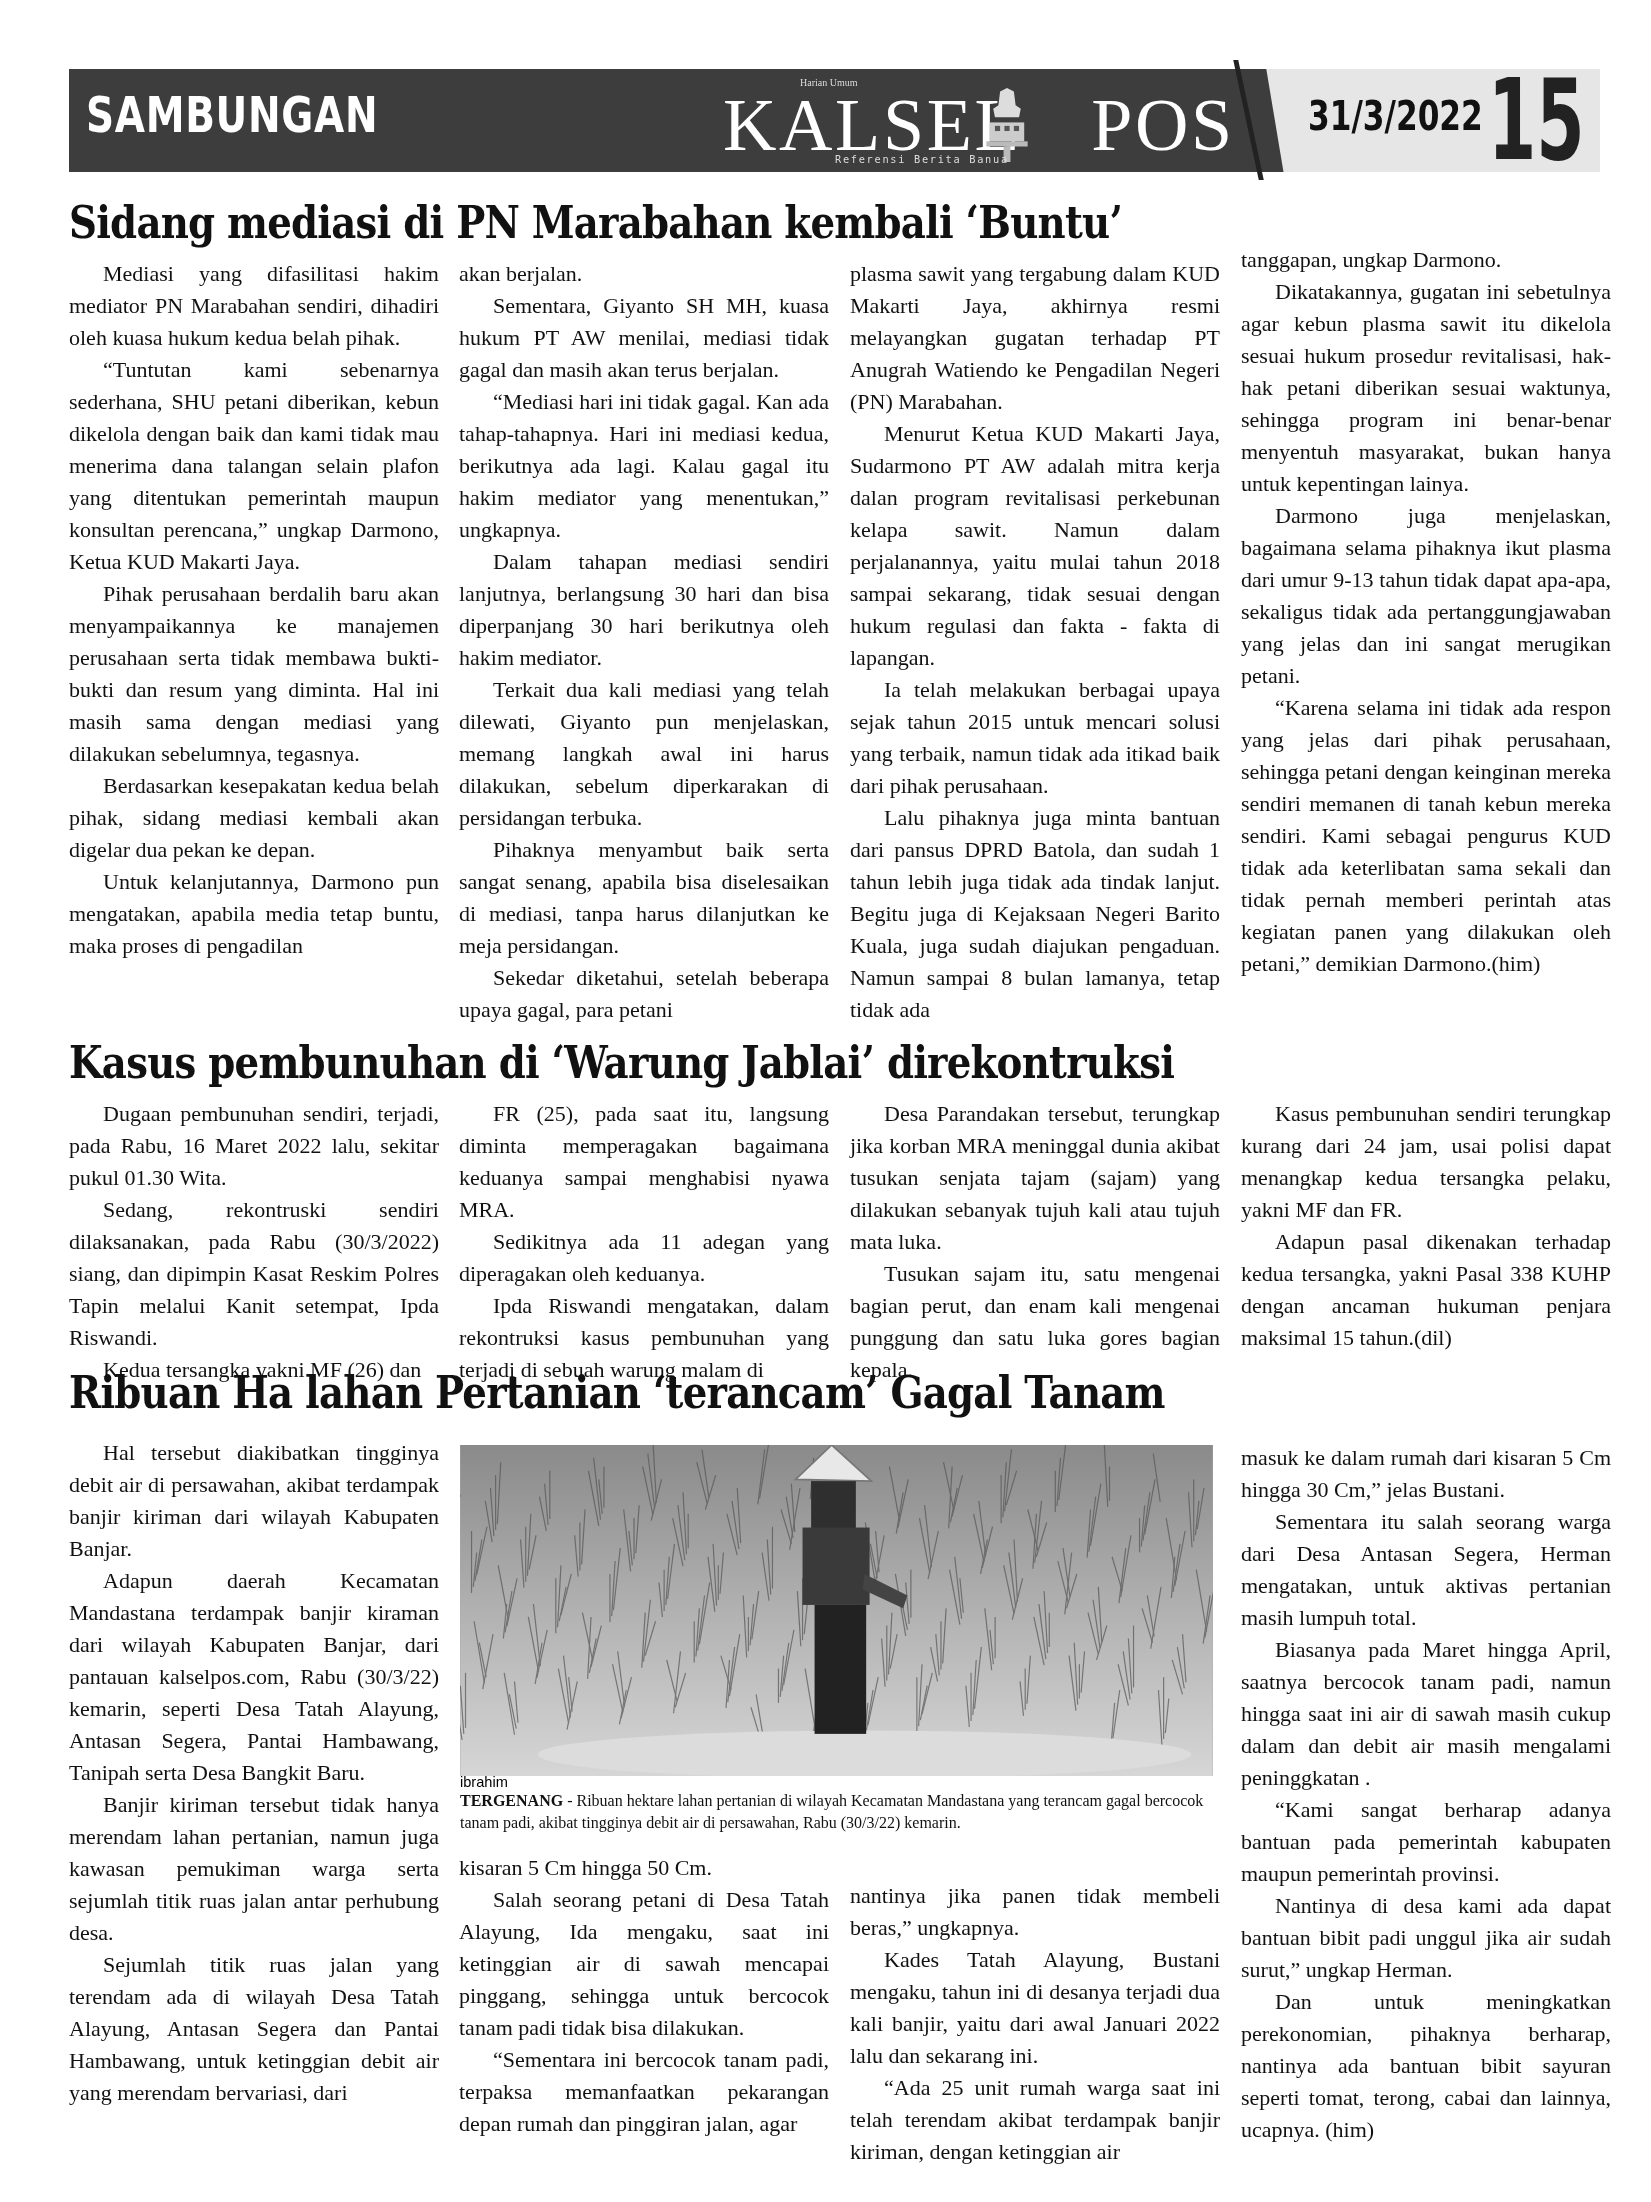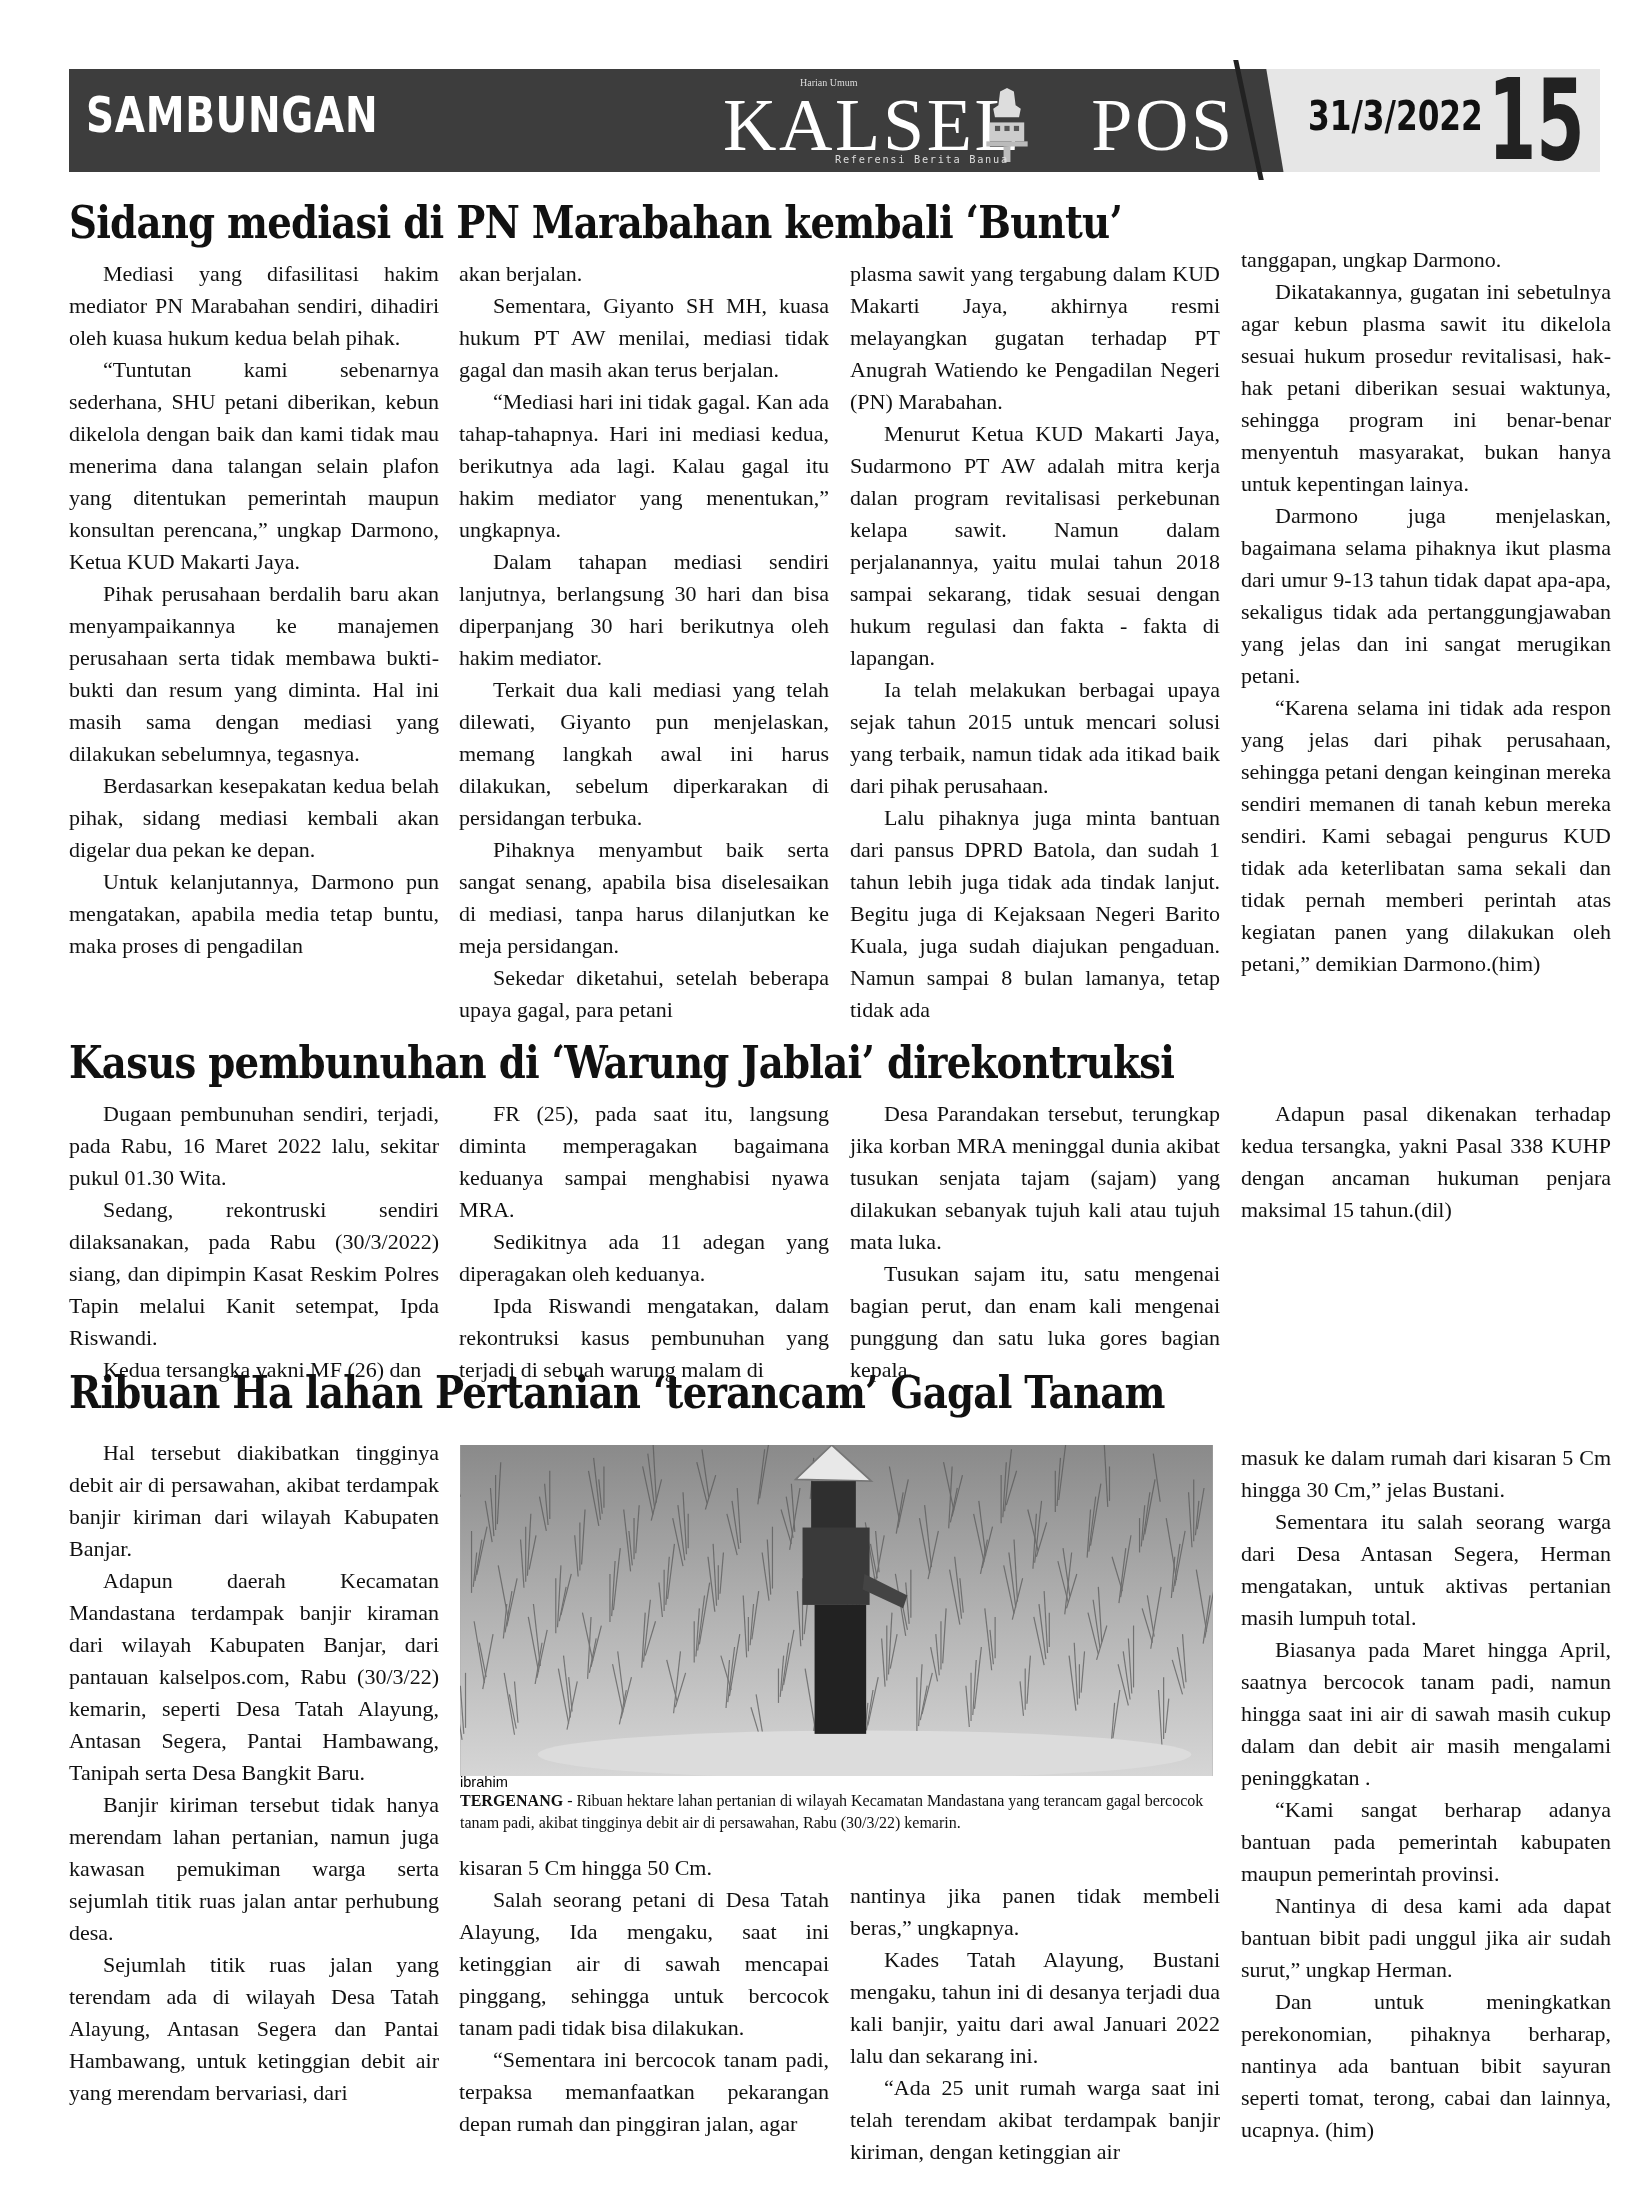--- a/index.html
+++ b/index.html
@@ -92,20 +92,21 @@
 <div class="col" style="left:459px;top:1098px;">
     <p>FR (25), pada saat itu, langsung diminta memperagakan bagaimana keduanya sampai menghabisi nyawa MRA.</p>
     <p>Sedikitnya ada 11 adegan yang diperagakan oleh keduanya.</p>
     <p>Ipda Riswandi mengatakan, dalam rekontruksi kasus pembunuhan yang terjadi di sebuah warung malam di</p>
   </div>
 <div class="col" style="left:850px;top:1098px;">
     <p>Desa Parandakan tersebut, terungkap jika korban MRA meninggal dunia akibat tusukan senjata tajam (sajam) yang dilakukan sebanyak tujuh kali atau tujuh mata luka.</p>
     <p>Tusukan sajam itu, satu mengenai bagian perut, dan enam kali mengenai punggung dan satu luka gores bagian kepala.</p>
   </div>
 <div class="col" style="left:1241px;top:1098px;">
+    <p>Kasus pembunuhan sendiri terungkap kurang dari 24 jam, usai polisi dapat menangkap kedua tersangka pelaku, yakni MF dan FR.</p>
     <p>Adapun pasal dikenakan terhadap kedua tersangka, yakni Pasal 338 KUHP dengan ancaman hukuman penjara maksimal 15 tahun.(dil)</p>
   </div>
 
 <div class="headline" style="top:1366px;">Ribuan Ha lahan Pertanian ‘terancam’ Gagal Tanam</div>
 <div class="col" style="left:69px;top:1437px;">
     <p>Hal tersebut diakibatkan tingginya debit air di persawahan, akibat terdampak banjir kiriman dari wilayah Kabupaten Banjar.</p>
     <p>Adapun daerah Kecamatan Mandastana terdampak banjir kiraman dari wilayah Kabupaten Banjar, dari pantauan kalselpos.com, Rabu (30/3/22) kemarin, seperti Desa Tatah Alayung, Antasan Segera, Pantai Hambawang, Tanipah serta Desa Bangkit Baru.</p>
     <p>Banjir kiriman tersebut tidak hanya merendam lahan pertanian, namun juga kawasan pemukiman warga serta sejumlah titik ruas jalan antar perhubung desa.</p>
     <p>Sejumlah titik ruas jalan yang terendam ada di wilayah Desa Tatah Alayung, Antasan Segera dan Pantai Hambawang, untuk ketinggian debit air yang merendam bervariasi, dari</p>
   </div>

